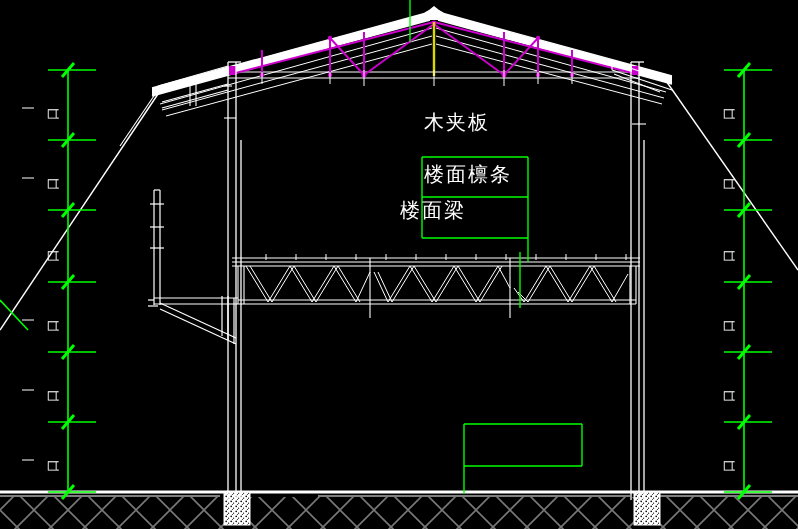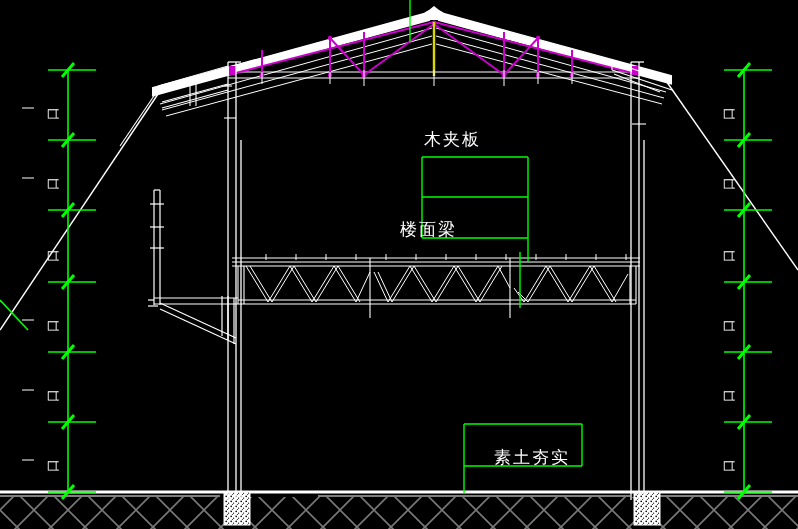--- a/index.html
+++ b/index.html
@@ -20,27 +20,26 @@
     left: 0;
     top: 0;
     width: 798px;
     height: 529px;
     display: block;
   }
   .cad-label {
     position: absolute;
     color: #ffffff;
     font-family: "DejaVu Sans", sans-serif;
-    font-size: 17px;
+    font-size: 20px;
     line-height: 1;
     letter-spacing: 2px;
     white-space: nowrap;
     -webkit-font-smoothing: none;
     text-rendering: geometricPrecision;
-    margin-top: 20px;
   }
   .dim-text {
     position: absolute;
     color: #ffffff;
     font-family: "DejaVu Sans", sans-serif;
     font-size: 13px;
     white-space: nowrap;
     transform-origin: 0 0;
   }
 </style>
@@ -343,25 +342,25 @@
       <line x1="464" y1="424" x2="464" y2="466"></line>
       <line x1="582" y1="424" x2="582" y2="466"></line>
       <line x1="464" y1="466" x2="582" y2="466"></line>
 
       <line x1="464" y1="466" x2="464" y2="494"></line>
     </g>
   </svg>
 
   <div class="cad-label" style="left:424px; top:112px;">木夹板</div>
 
+  <div class="cad-label" style="left:424px; top:164px;">楼面檩条</div>
 
   <div class="cad-label" style="left:400px; top:203px;font-family:Liberation Mono, monospace;">楼面梁</div>
 
 
-  <div class="cad-label" style="left:494px; top:430px;">素土夯实</div>
 
   <div class="dim-text" style="left:44px; top:120px; transform:rotate(-90deg);">口</div>
   <div class="dim-text" style="left:44px; top:190px; transform:rotate(-90deg);">口</div>
   <div class="dim-text" style="left:44px; top:262px; transform:rotate(-90deg);">口</div>
   <div class="dim-text" style="left:44px; top:332px; transform:rotate(-90deg);">口</div>
   <div class="dim-text" style="left:44px; top:402px; transform:rotate(-90deg);">口</div>
   <div class="dim-text" style="left:44px; top:472px; transform:rotate(-90deg);">口</div>
 
   <div class="dim-text" style="left:720px; top:120px; transform:rotate(-90deg);">口</div>
   <div class="dim-text" style="left:720px; top:190px; transform:rotate(-90deg);">口</div>

